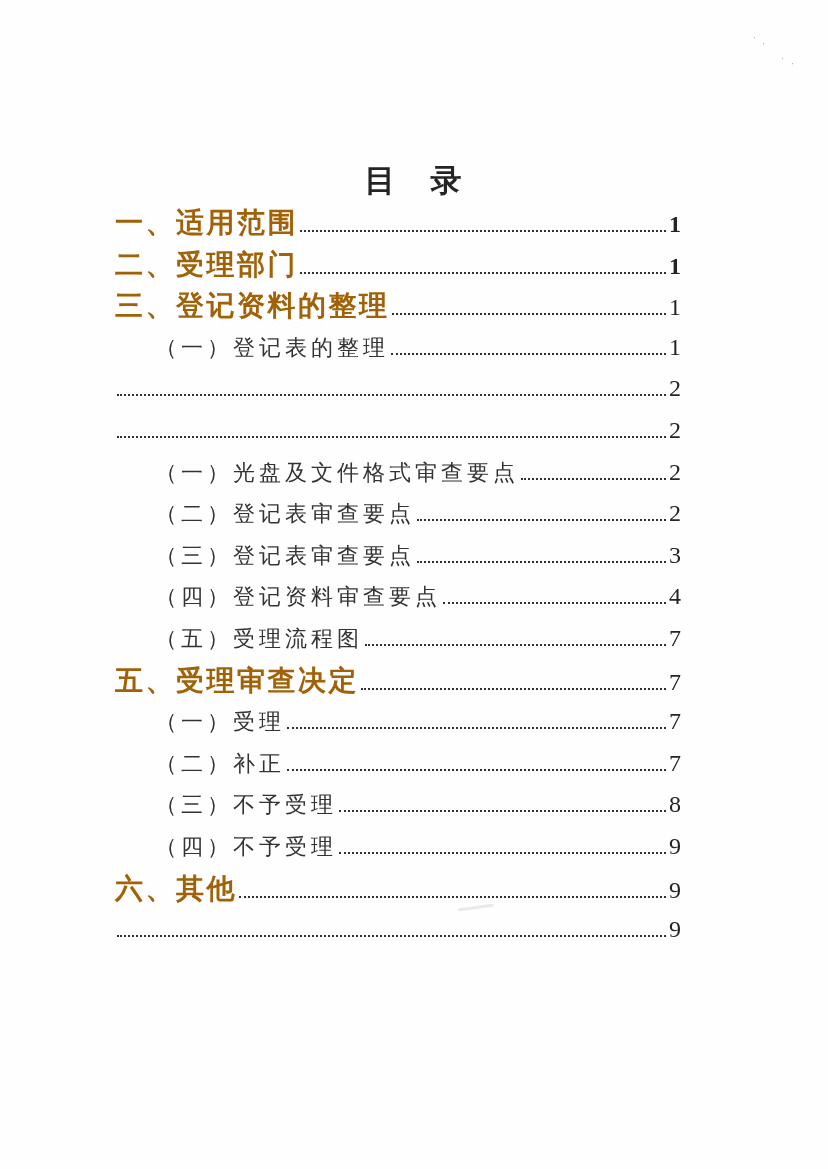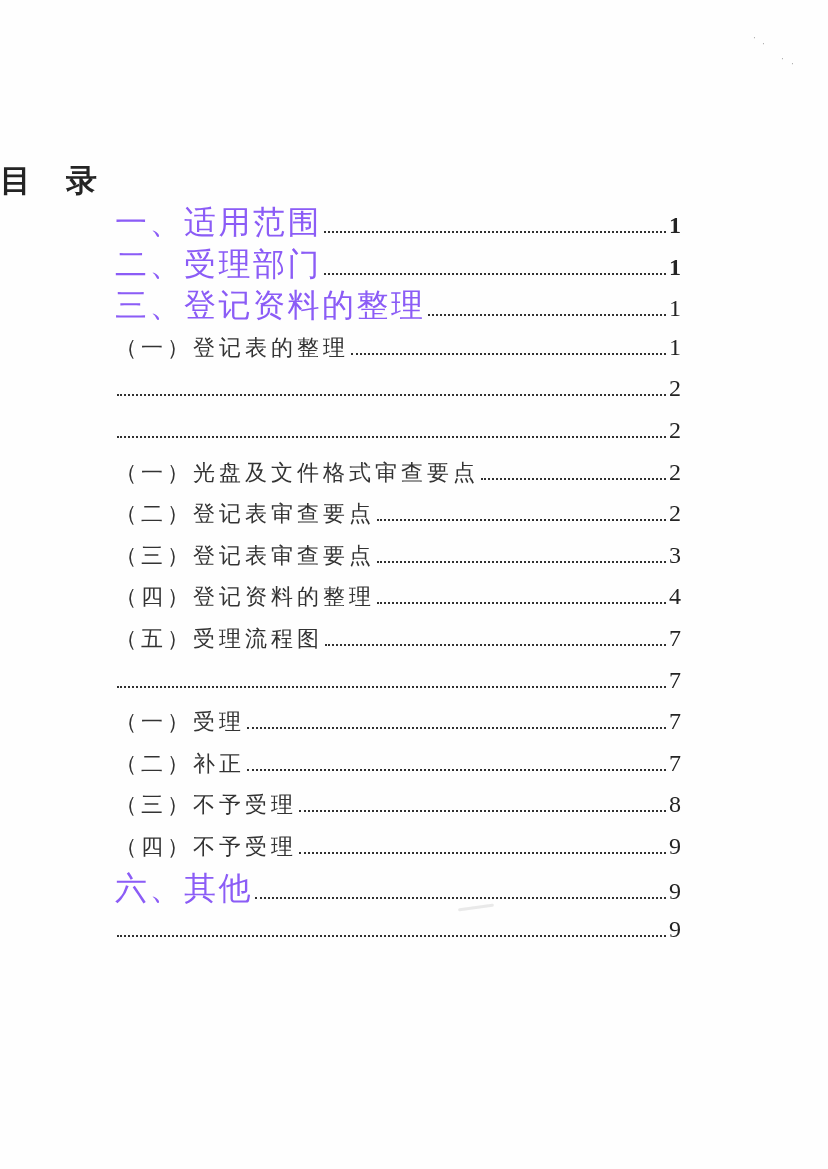--- a/index.html
+++ b/index.html
@@ -14,20 +14,21 @@
     background: #fefefe;
     overflow: hidden;
     font-family: "Liberation Serif", "DejaVu Serif", serif;
     color: #262626;
   }
   .toc-title {
     position: absolute;
     top: 160px;
     left: 0;
     width: 100%;
+    text-align: center;
     font-size: 31px;
     font-weight: 700;
     letter-spacing: 2px;
     color: #242424;
   }
   .toc-list {
     position: absolute;
     left: 115px;
     top: 202px;
     width: 566px;
@@ -36,26 +37,27 @@
     display: flex;
     align-items: baseline;
     height: 41.6px;
     overflow: visible;
   }
   .row .label {
     white-space: nowrap;
     line-height: 41.6px;
   }
   .row.l1 .label {
-    font-size: 32px;
-    font-weight: 400;
+    font-size: 28px;
+    font-weight: 700;
     letter-spacing: 2.5px;
-    color: #8b5cf6;
+    color: #a16207;
   }
   .row.l2 .label {
+    margin-left: 40px;
     font-size: 22px;
     font-weight: 400;
     letter-spacing: 4px;
     color: #333333;
   }
   .row .dots {
     flex: 1;
     min-width: 16px;
     border-bottom: 2.5px dotted #303030;
     margin: 0 3px 0 2px;
@@ -141,30 +143,31 @@
       <span class="label">（二）登记表审查要点</span>
       <span class="dots"></span>
       <span class="num">2</span>
     </div>
       <div class="row l2">
       <span class="label">（三）登记表审查要点</span>
       <span class="dots"></span>
       <span class="num">3</span>
     </div>
       <div class="row l2">
-      <span class="label">（四）登记资料的整理</span>
+      <span class="label">（四）登记资料审查要点</span>
       <span class="dots"></span>
       <span class="num">4</span>
     </div>
       <div class="row l2">
       <span class="label">（五）受理流程图</span>
       <span class="dots"></span>
       <span class="num">7</span>
     </div>
       <div class="row l1">
+      <span class="label">五、受理审查决定</span>
       <span class="dots"></span>
       <span class="num">7</span>
     </div>
       <div class="row l2">
       <span class="label">（一）受理</span>
       <span class="dots"></span>
       <span class="num">7</span>
     </div>
       <div class="row l2">
       <span class="label">（二）补正</span>

